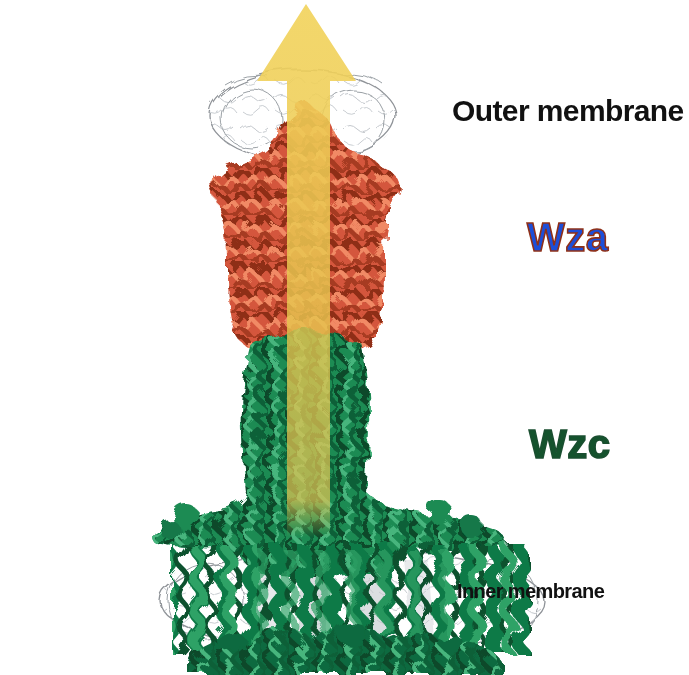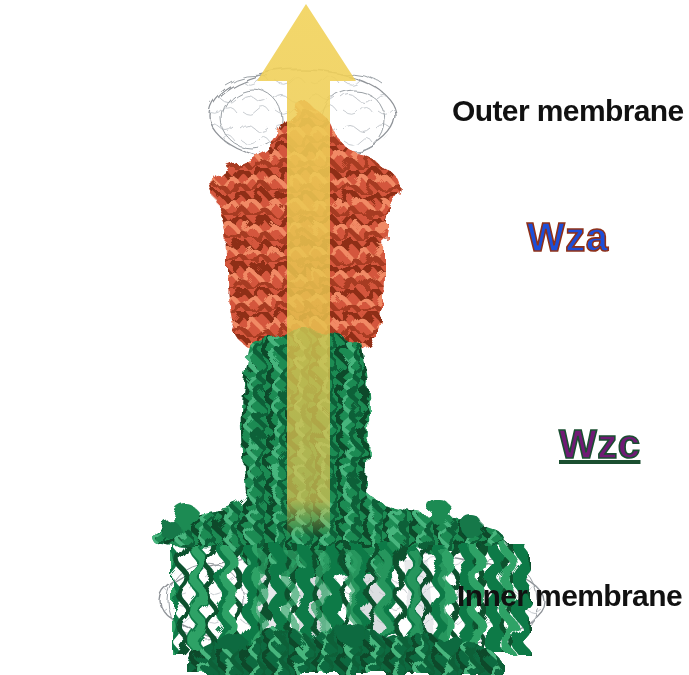--- a/index.html
+++ b/index.html
@@ -3,23 +3,23 @@
 <meta charset="utf-8">
 <style>
   html,body{margin:0;padding:0;background:#fff;}
   #stage{
     position:relative;width:689px;height:675px;overflow:hidden;background:#ffffff;
     font-family:"Liberation Sans", sans-serif;
   }
   #stage svg{position:absolute;left:0;top:0;display:block;}
   .lbl{position:absolute;font-weight:700;line-height:1;white-space:nowrap;user-select:none;}
   #lblOuter{left:452px;top:96px;font-size:30px;letter-spacing:-0.6px;color:#111111;text-align:center;}
-  #lblInner{left:457px;top:581px;font-size:30px;letter-spacing:-0.6px;color:#111111;}
+  #lblInner{left:457px;top:581px;font-size:20px;letter-spacing:-0.6px;color:#111111;}
   #lblWza{left:527px;top:217px;font-size:40px;letter-spacing:0.5px;color:#1d4ed8;-webkit-text-stroke:1.6px #8f3018;}
-  #lblWzc{left:559px;top:424px;font-size:40px;letter-spacing:0.5px;color:#701a75;text-decoration:underline;-webkit-text-stroke:1.6px #1a4f30;}
+  #lblWzc{left:529px;top:424px;font-size:40px;letter-spacing:0.5px;color:#14532d;-webkit-text-stroke:1.6px #1a4f30;}
 </style>
 </head>
 <body>
 
 <div id="stage">
 
   <svg width="689" height="675" viewBox="0 0 689 675">
     <defs>
 
       <filter id="roughSoft" x="-20%" y="-20%" width="140%" height="140%">

